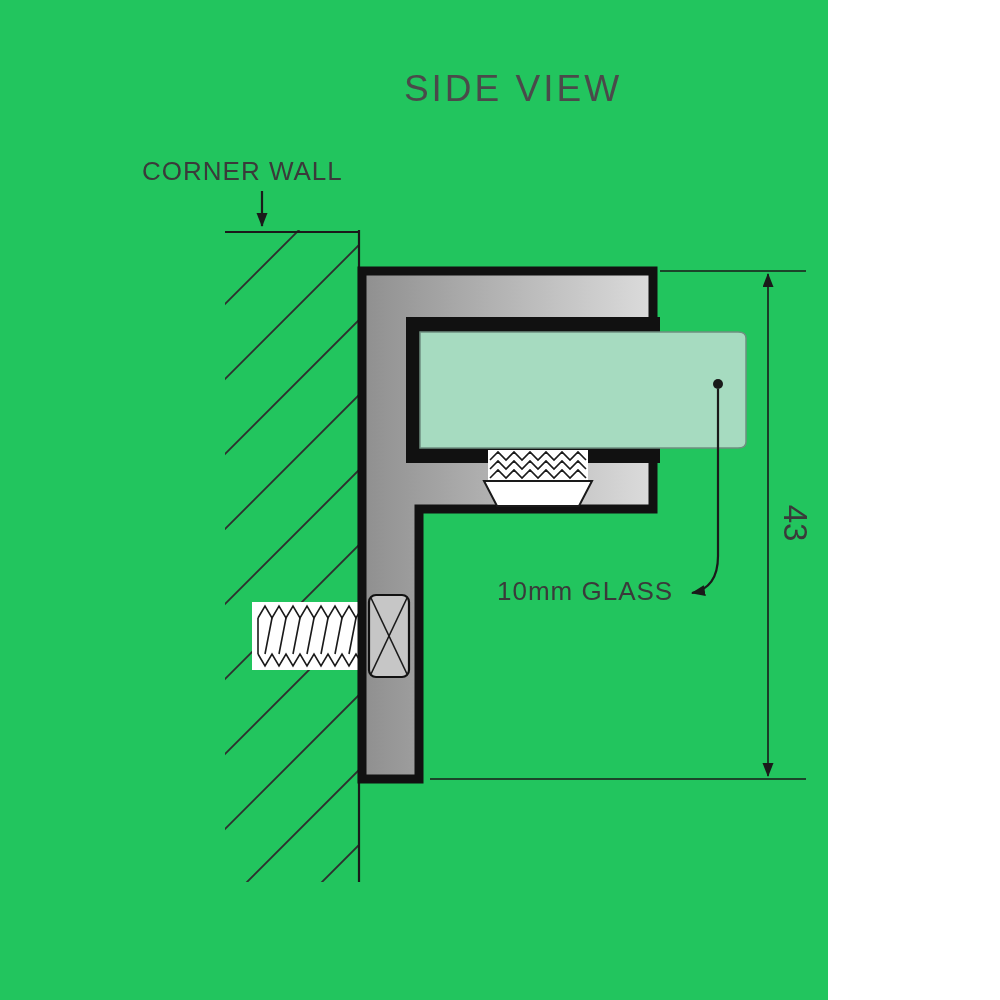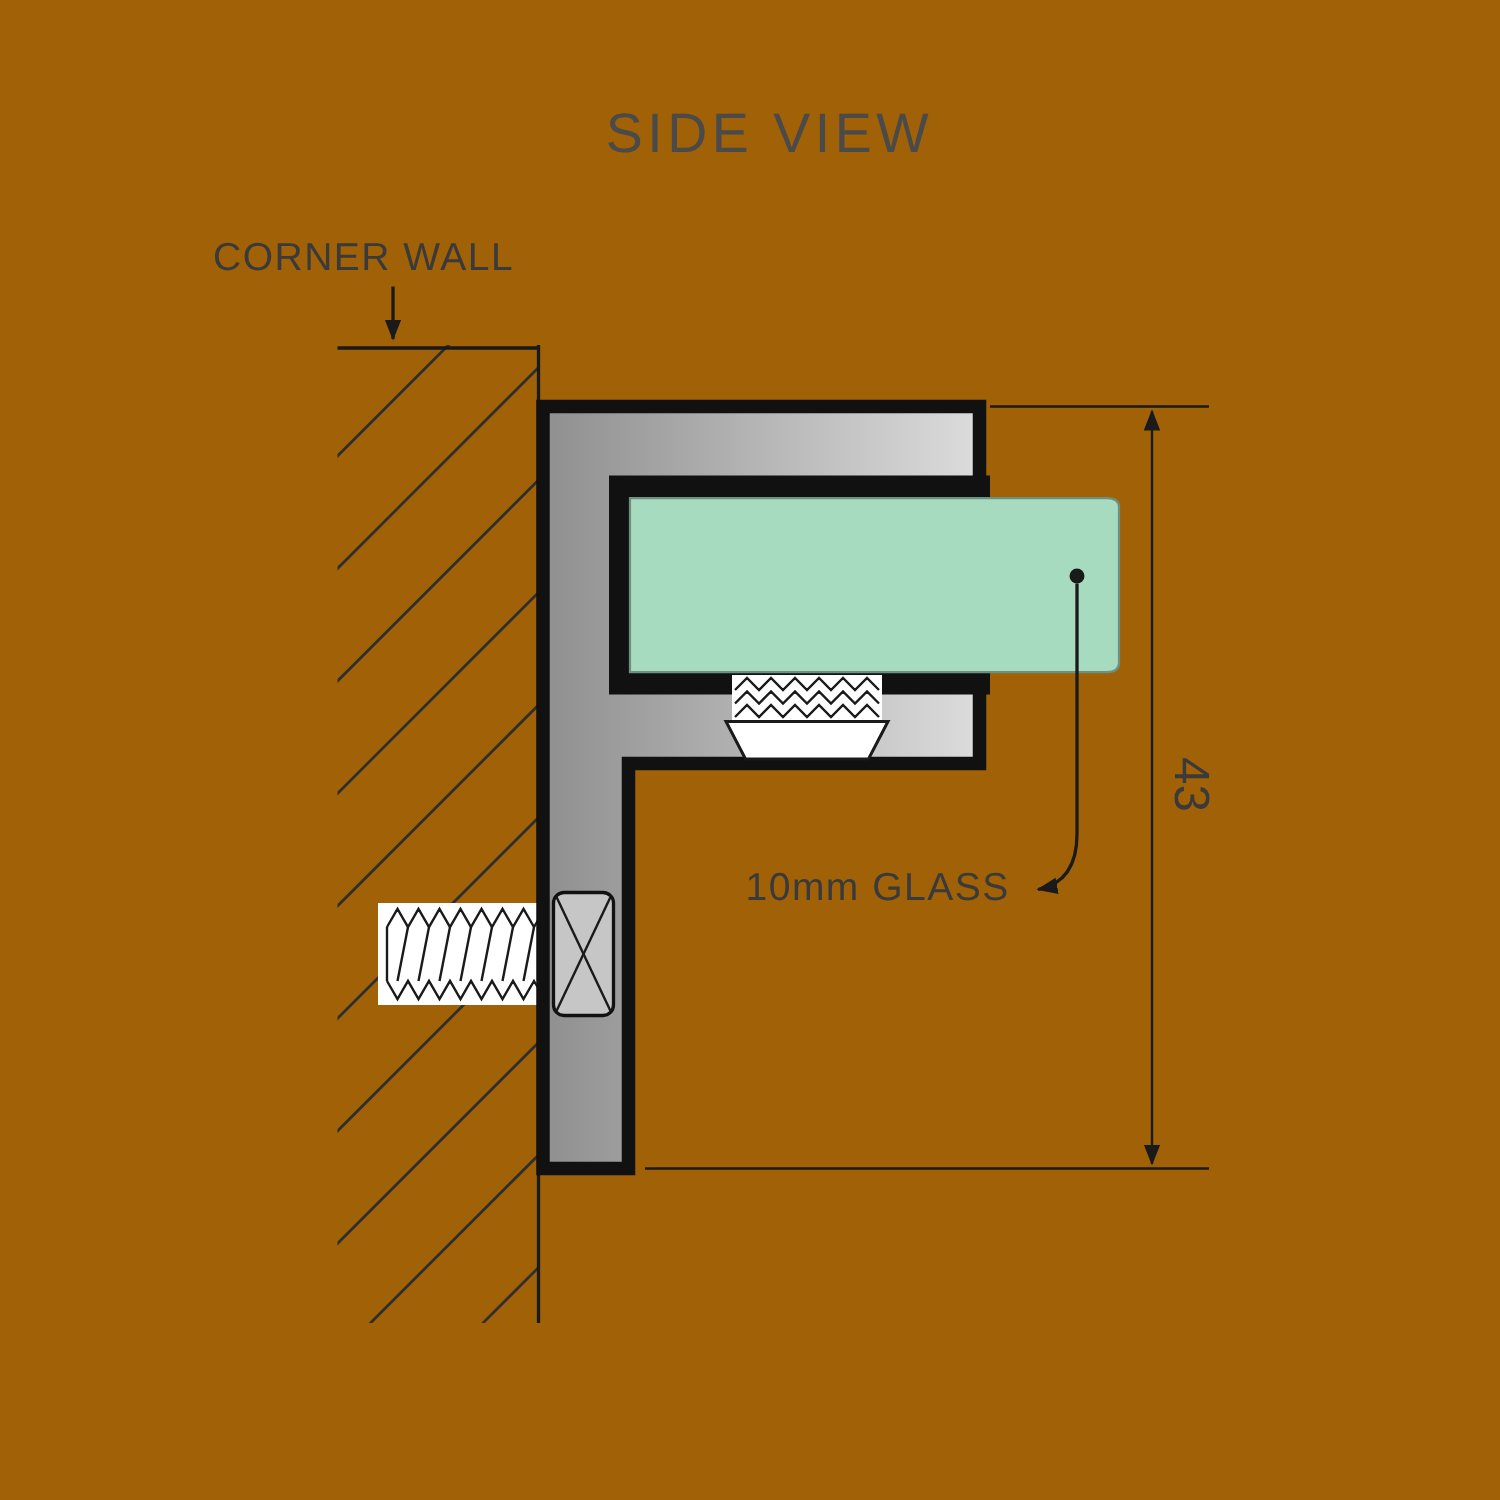--- a/index.html
+++ b/index.html
@@ -3,23 +3,23 @@
 <meta charset="utf-8">
 <style>
   html, body {
     margin: 0;
     padding: 0;
     background: #ffffff;
     font-family: "Liberation Sans", "DejaVu Sans", sans-serif;
   }
   .canvas {
     position: relative;
-    width: 1000px;
+    width: 828px;
     height: 1000px;
-    background: #a16207;
+    background: #22c55e;
     overflow: hidden;
   }
   svg { display: block; }
   .title-text {
     font-size: 37px;
     letter-spacing: 3px;
     fill: #4a4a4a;
   }
   .callout-text {
     font-size: 26px;

